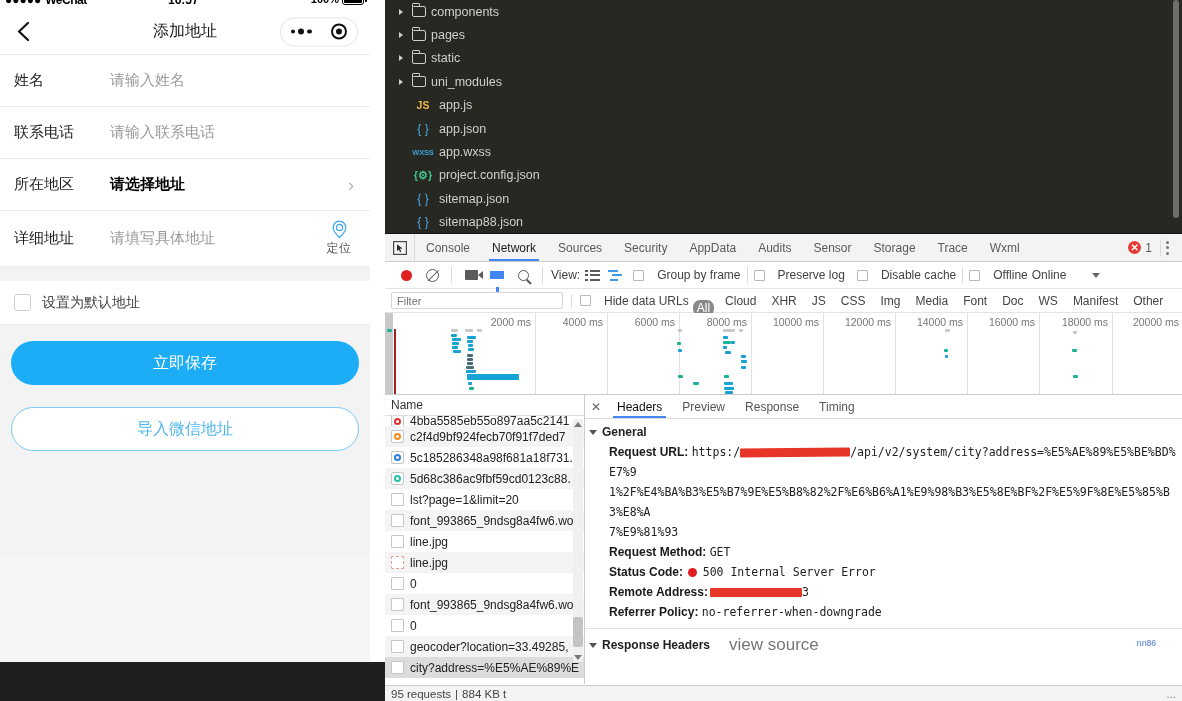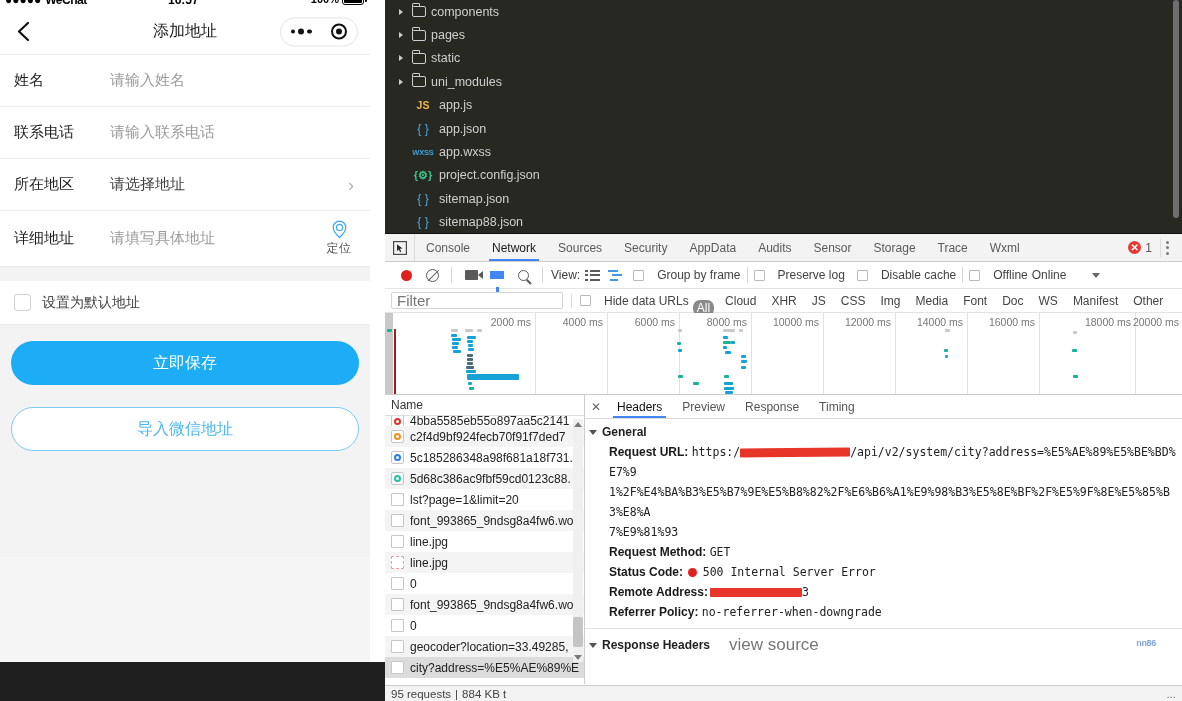--- a/index.html
+++ b/index.html
@@ -96,21 +96,21 @@
   .form-row {
     height: 52px; display: flex; align-items: center;
     padding: 0 14px; border-bottom: 1px solid #ececec;
     background: #fff; position: relative;
   }
   .form-row .label {
     width: 96px; flex: 0 0 96px;
     font-size: 15px; color: #1f1f1f;
   }
   .form-row .value { flex: 1; font-size: 15px; color: #9b9b9b; }
-  .form-row .value.faint { color: #404040; }
+  .form-row .value.faint { color: #000000; font-weight: bold; }
   .chev {
     color: #b6b6b6; font-size: 19px; line-height: 1; padding-right: 2px;
   }
   .locate {
     display:flex; flex-direction: column; align-items: center; gap: 1px;
     width: 34px;
   }
   .locate .lbl { font-size: 12px; color: #555; letter-spacing: .5px; }
 
   .spacer { height: 14px; background: #f3f3f3; }
@@ -237,21 +237,21 @@
   .online-sel { display:flex; align-items:center; gap:4px; margin-left: 4px; cursor:pointer;}
   .caret-dn { width:0;height:0;border-left:4px solid transparent;border-right:4px solid transparent;border-top:5px solid #666;}
 
   
   .net-filter {
     height: 24px; display:flex; align-items:center; background:#fff;
     border-bottom:1px solid #e4e4e4; font-size:12px; color:#444;
   }
   .filter-input {
     width: 172px; height: 17px; margin-left: 6px; border: 1px solid #d5d5d5; background:#fff;
-    font-size: 15px; color:#9a9a9a; padding: 0 5px; border-radius: 2px; outline:none;
+    font-size: 11px; color:#9a9a9a; padding: 0 5px; border-radius: 2px; outline:none;
     font-family: "Liberation Sans", sans-serif;
   }
   .fsep { width:1px;height:14px;background:#ddd;margin:0 8px; }
   .types { display:flex; align-items:center; gap: 7px; margin-left: 4px; }
   .type-pill { padding: 1px 4px; border-radius: 7px; cursor:pointer; color:#444; }
   .type-pill.active { background: #8a8a8a; color: #fff; margin-top: 15px; }
 
   
   .overview {
     height: 82px; position: relative; background:#fff; border-bottom: 1px solid #ccc;
@@ -617,21 +617,21 @@
           </div>
         <div class="ov-cell" style="left:431px;width:72px">
             <span class="ov-label">12000 ms</span>
           </div>
         <div class="ov-cell" style="left:503px;width:72px">
             <span class="ov-label">14000 ms</span>
           </div>
         <div class="ov-cell" style="left:575px;width:72px">
             <span class="ov-label">16000 ms</span>
           </div>
-        <div class="ov-cell" style="left:671px;width:72px">
+        <div class="ov-cell" style="left:648px;width:72px">
             <span class="ov-label">18000 ms</span>
           </div>
         <div class="ov-cell" style="left:719px;width:72px">
             <span class="ov-label">20000 ms</span>
           </div>
 
       </div>
       <div class="ov-redline"></div>
       <div class="ov-band">
         <span class="bar green" style="left:-6px;top:0px;width:5px"></span>

